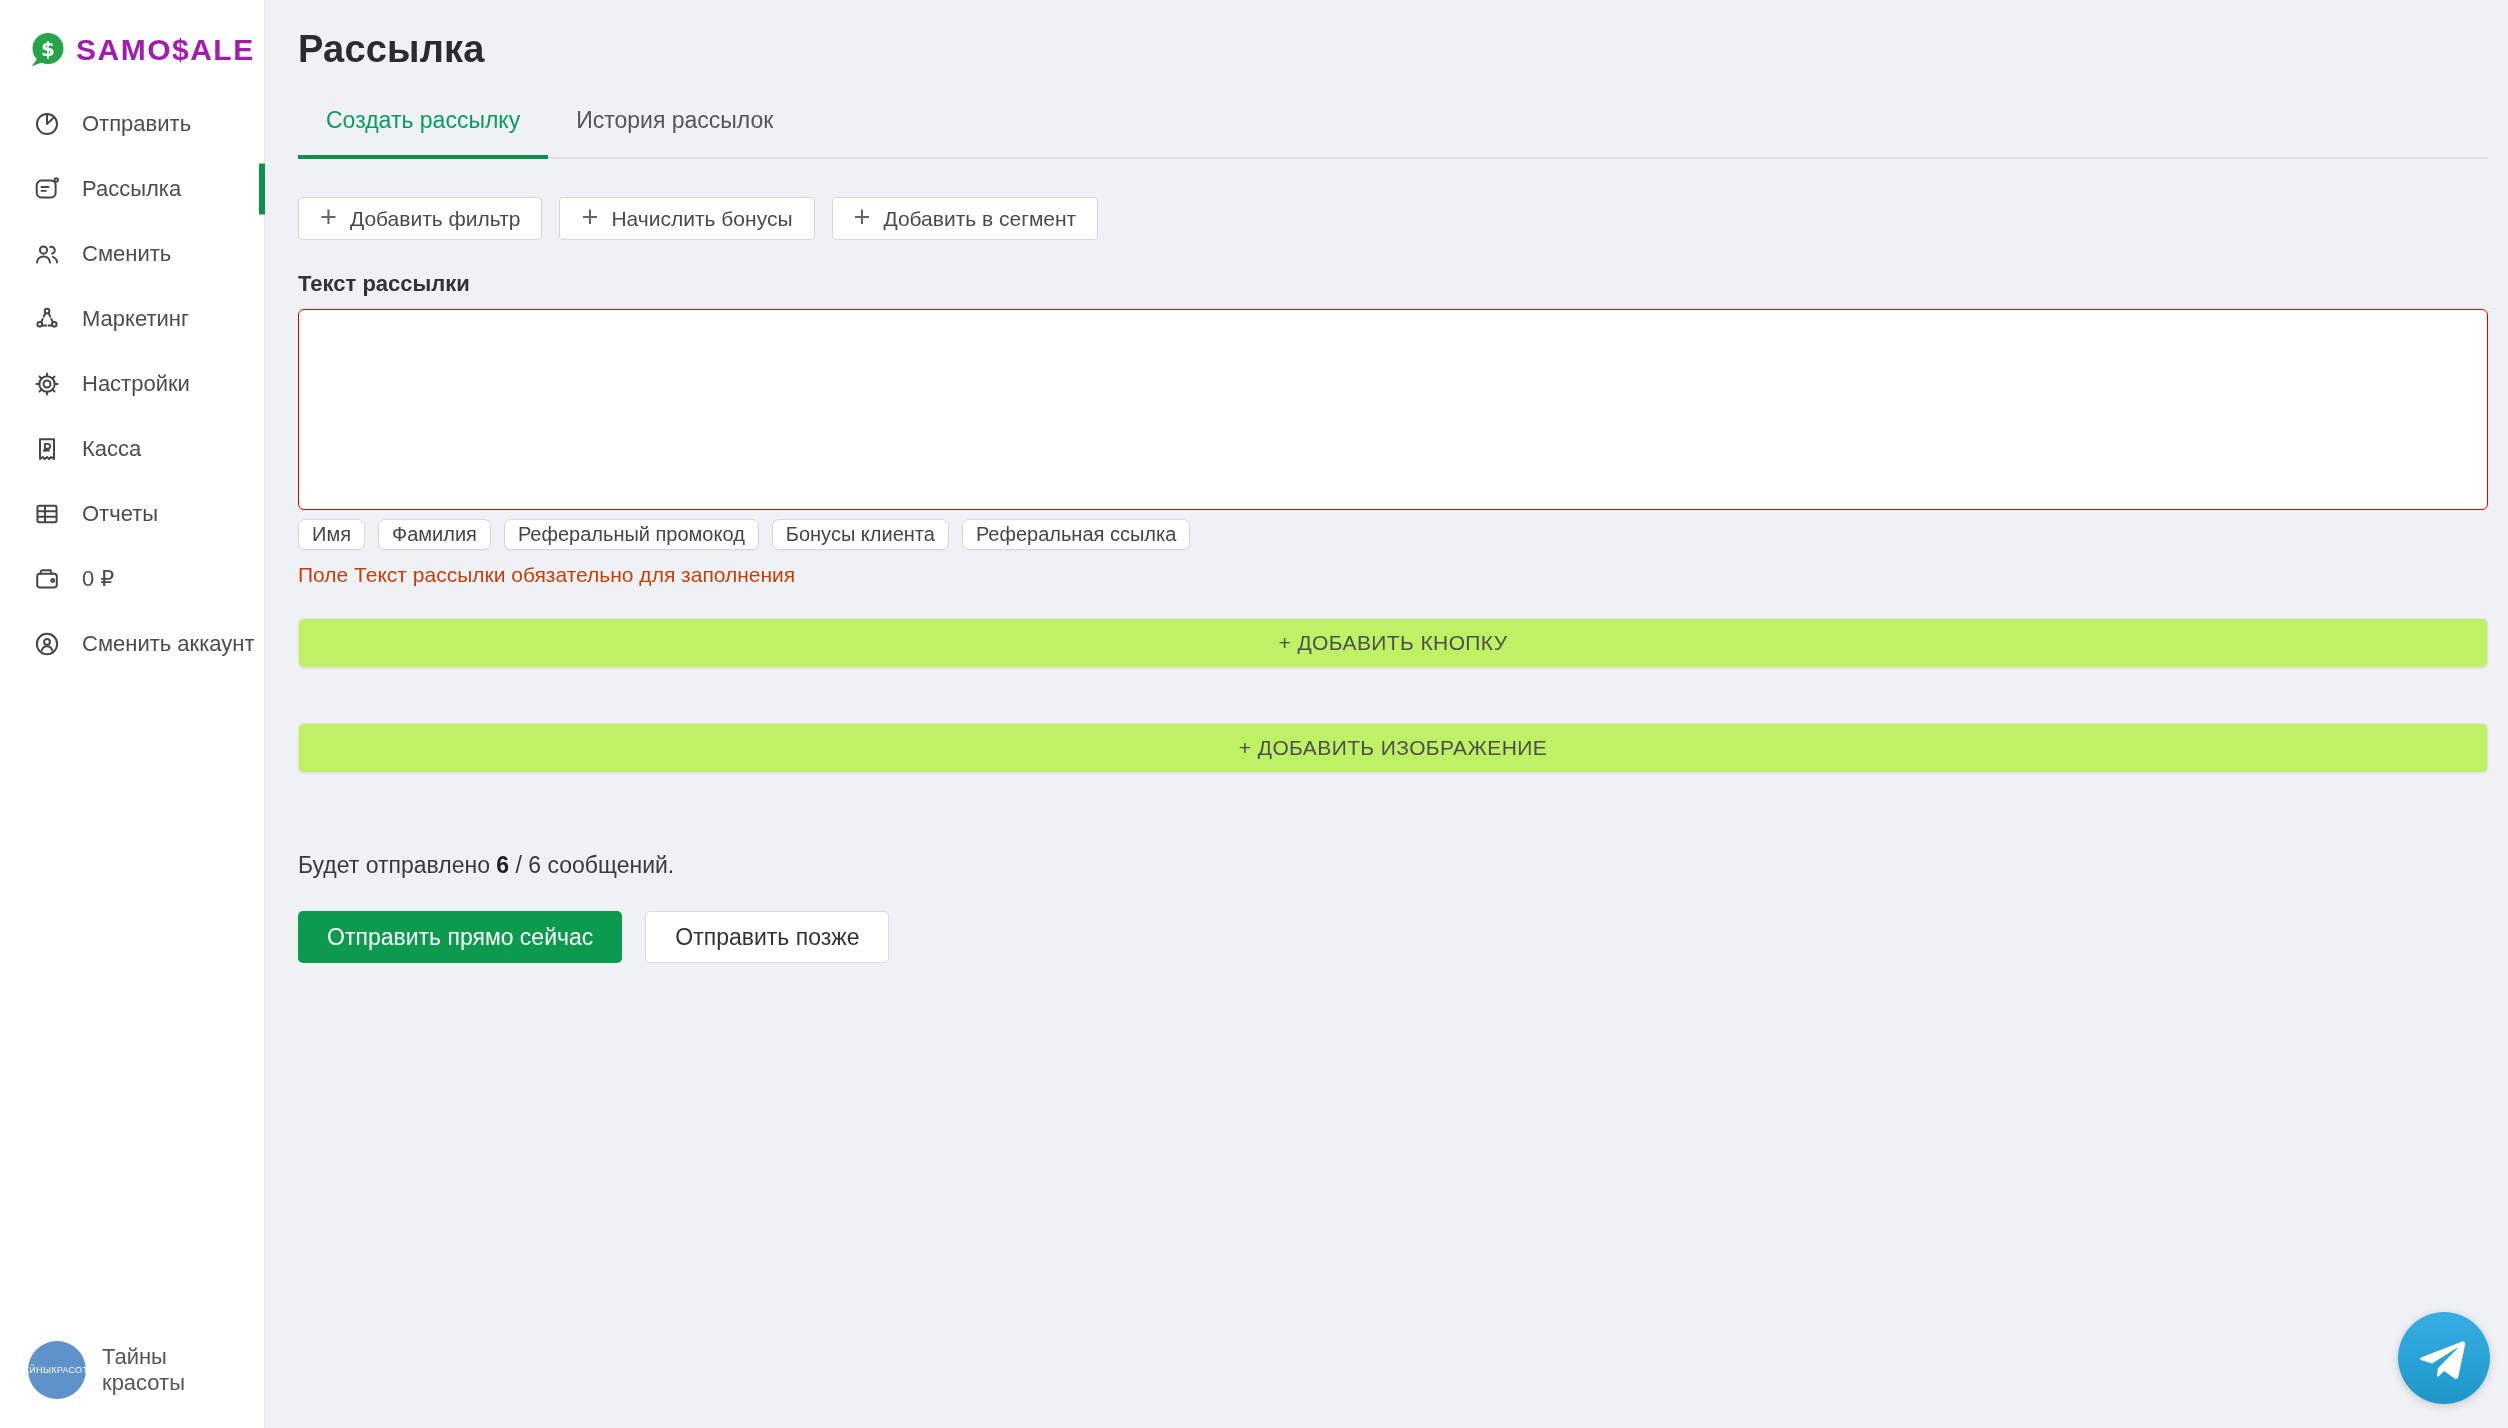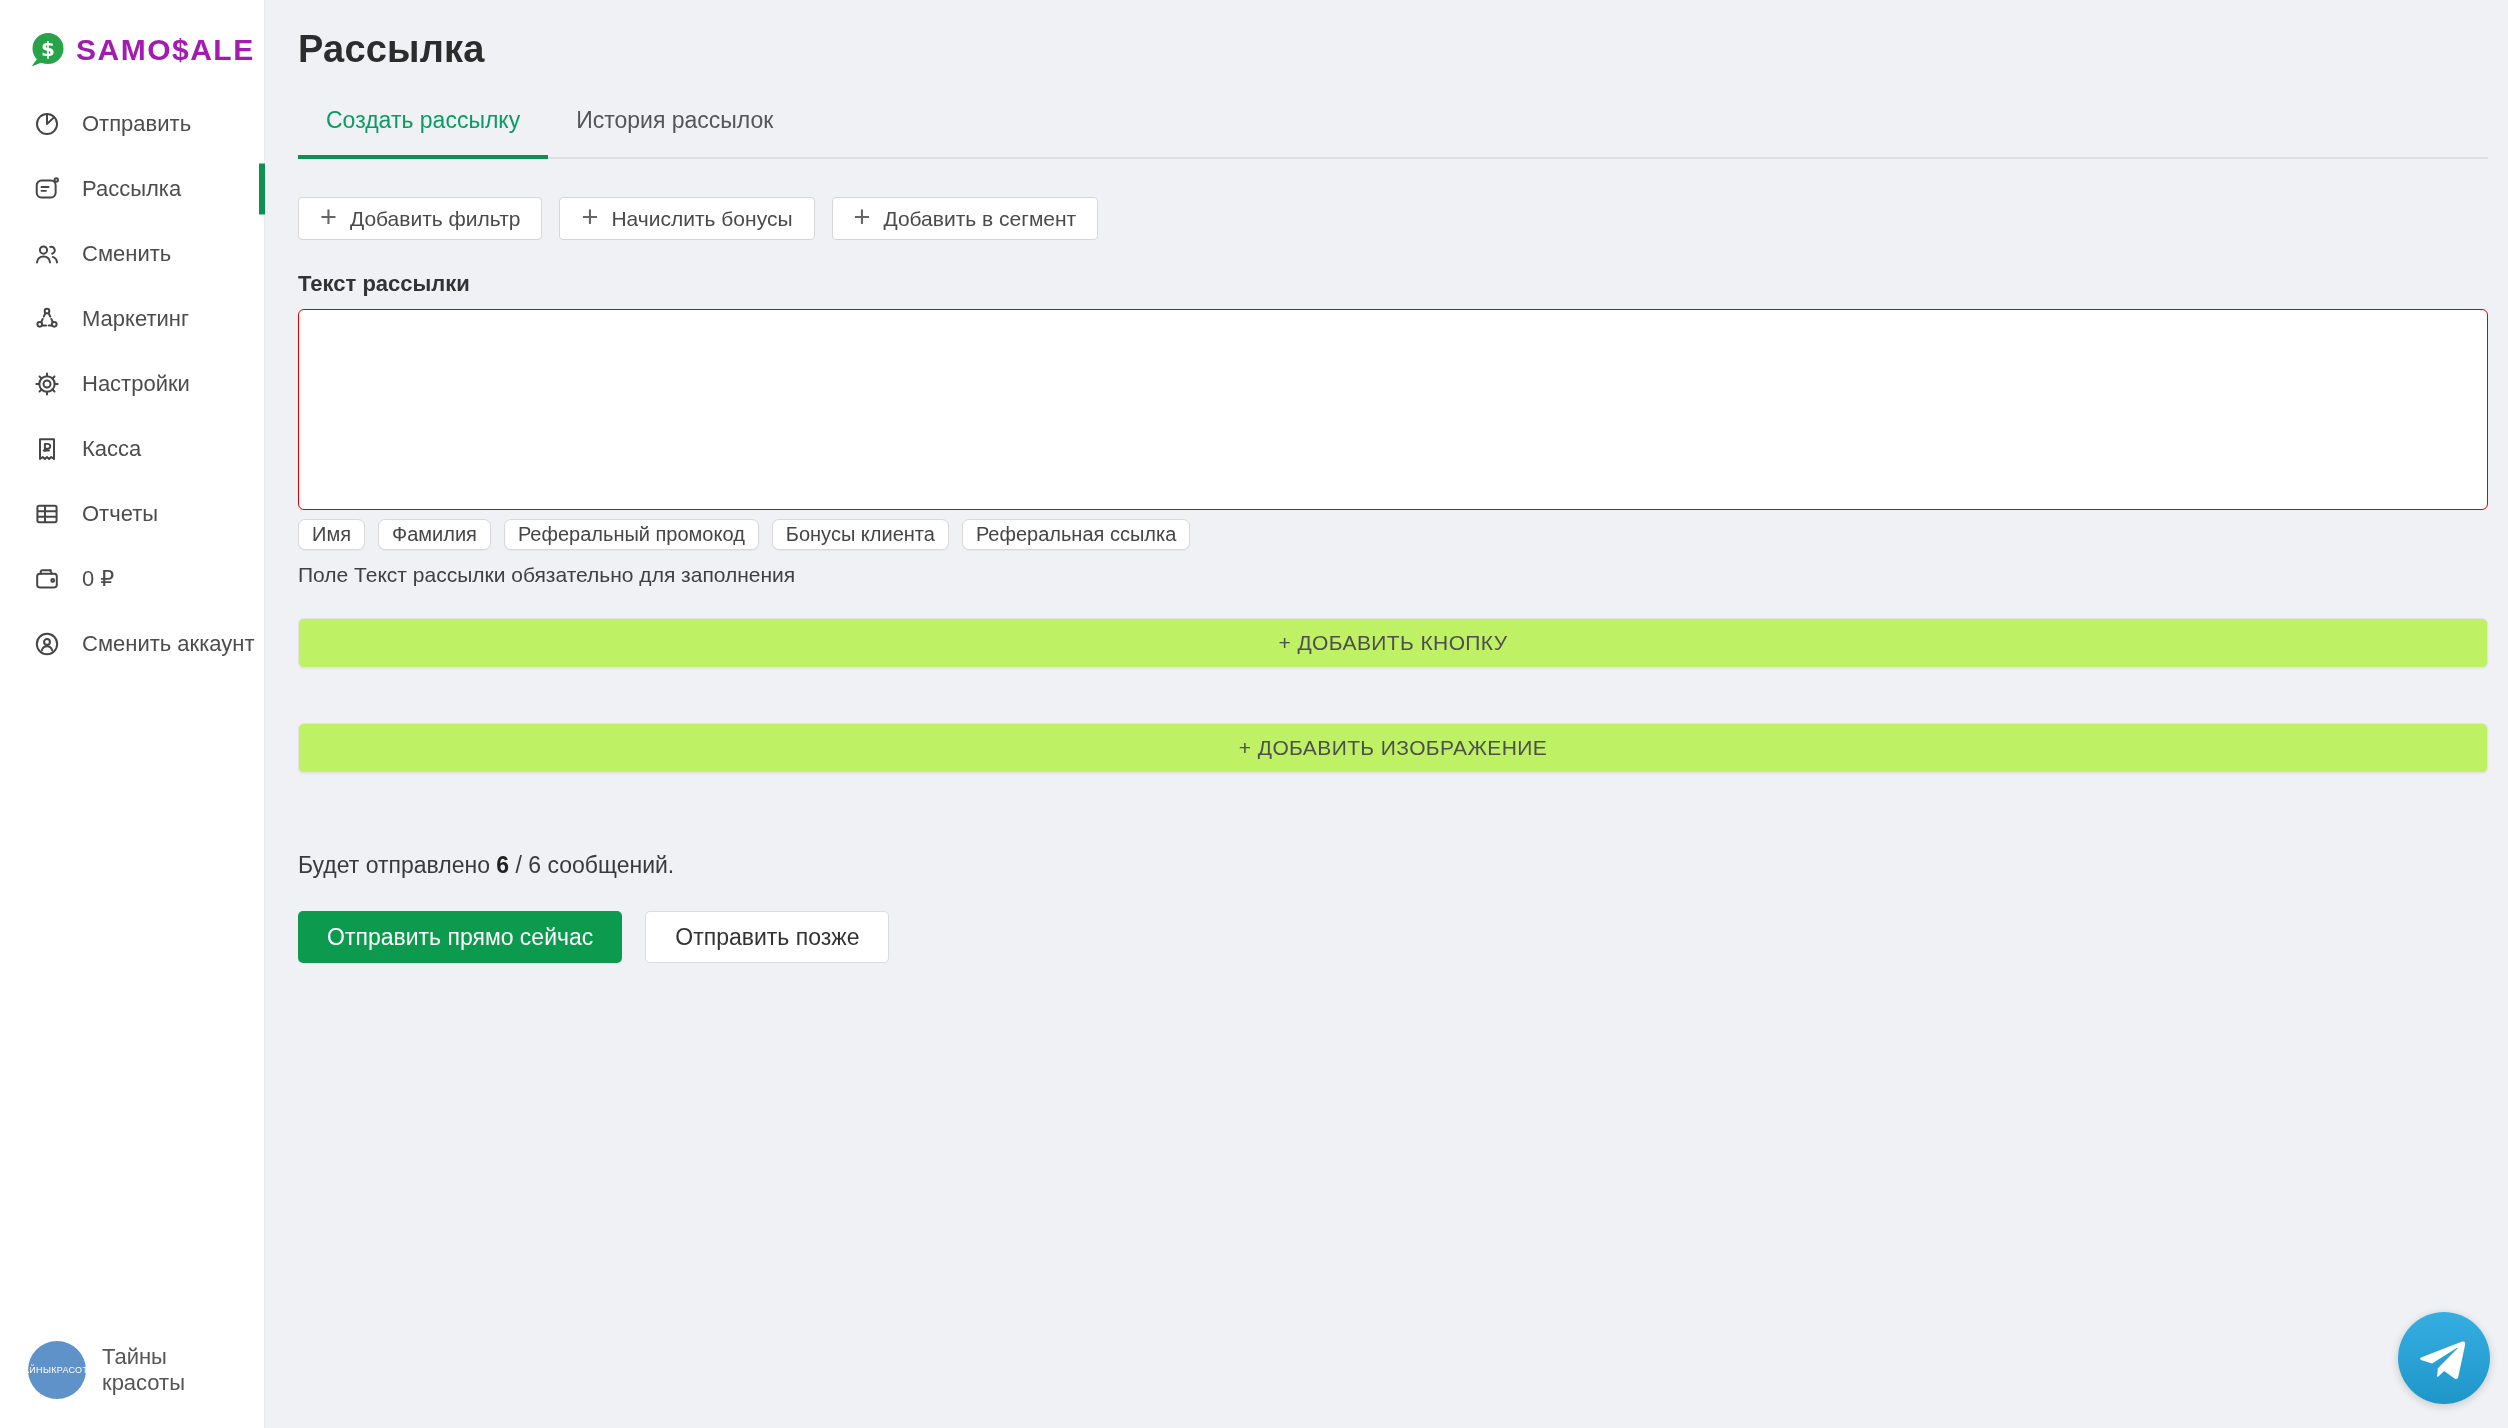--- a/index.html
+++ b/index.html
@@ -66,21 +66,21 @@
     resize: none; outline: none; padding: 14px 18px;
     font-family: inherit; font-size: 22px; color: #333;
   }
   .chips { display: flex; gap: 13px; margin-top: 9px; }
   .chip {
     height: 31px; display: inline-flex; align-items: center; padding: 0 13px;
     background: #fff; border: 1px solid #d8d8d8; border-radius: 7px;
     font-size: 20px; color: #454545; cursor: pointer; font-family: inherit;
     box-shadow: 0 1px 1px rgba(0,0,0,.04);
   }
-  .error-text { margin-top: 13px; font-size: 21px; color: #404040; }
+  .error-text { margin-top: 13px; font-size: 21px; color: #c2410c; }
 
   .block-btn {
     display: block; width: 100%; height: 50px; margin-top: 31px;
     background: #bef264; border: 1px solid #e3e3e3; border-radius: 6px;
     font-size: 21px; color: #4f4f4f; letter-spacing: .4px; cursor: pointer;
     font-family: inherit; box-shadow: 0 1px 2px rgba(0,0,0,.05);
   }
   .block-btn.second { margin-top: 55px; }
 
   .send-info { margin-top: 79px; font-size: 23px; color: #3a3a3a; }

